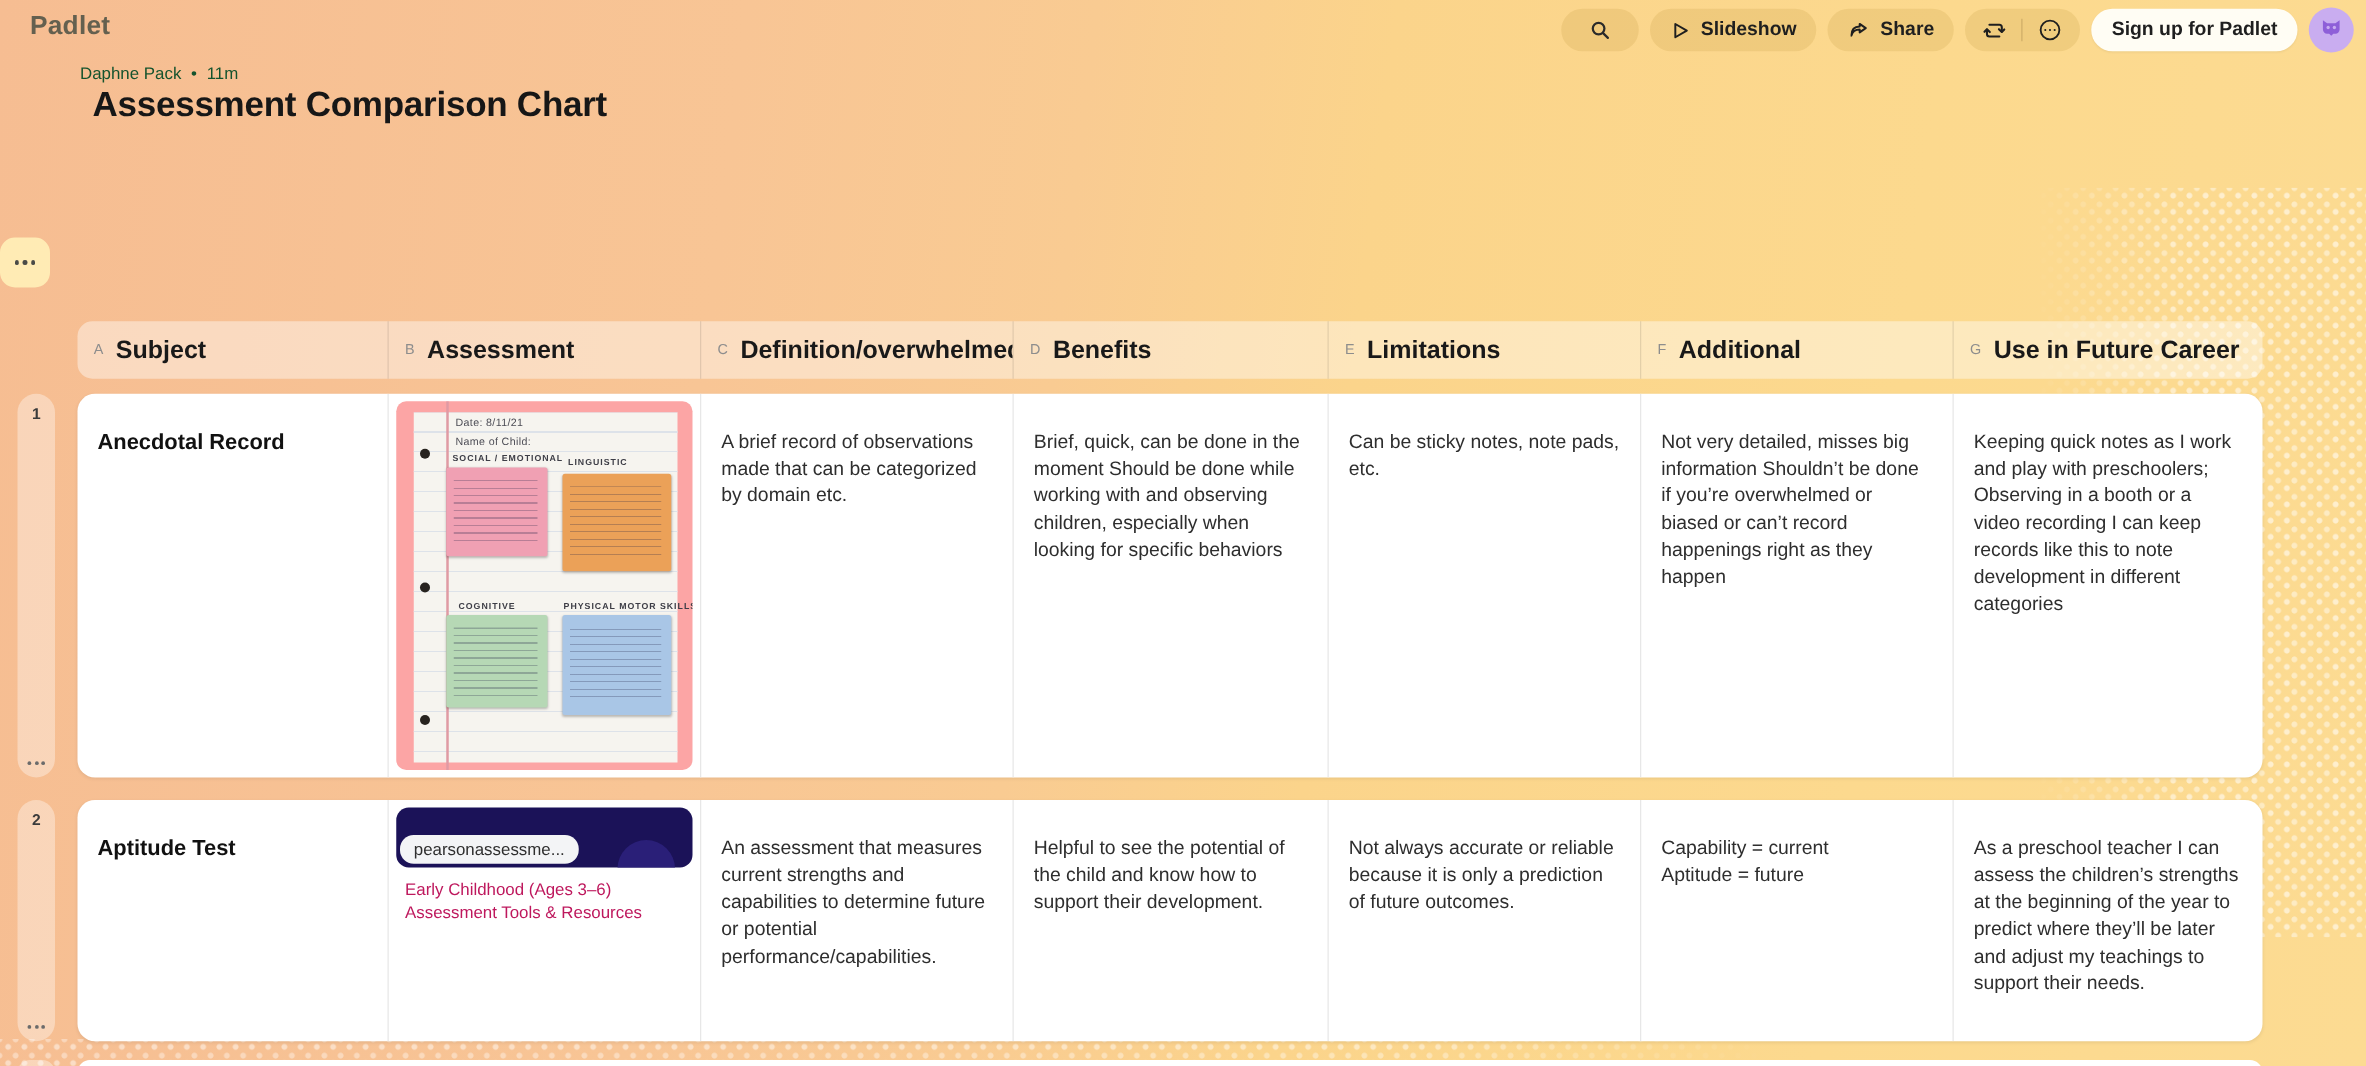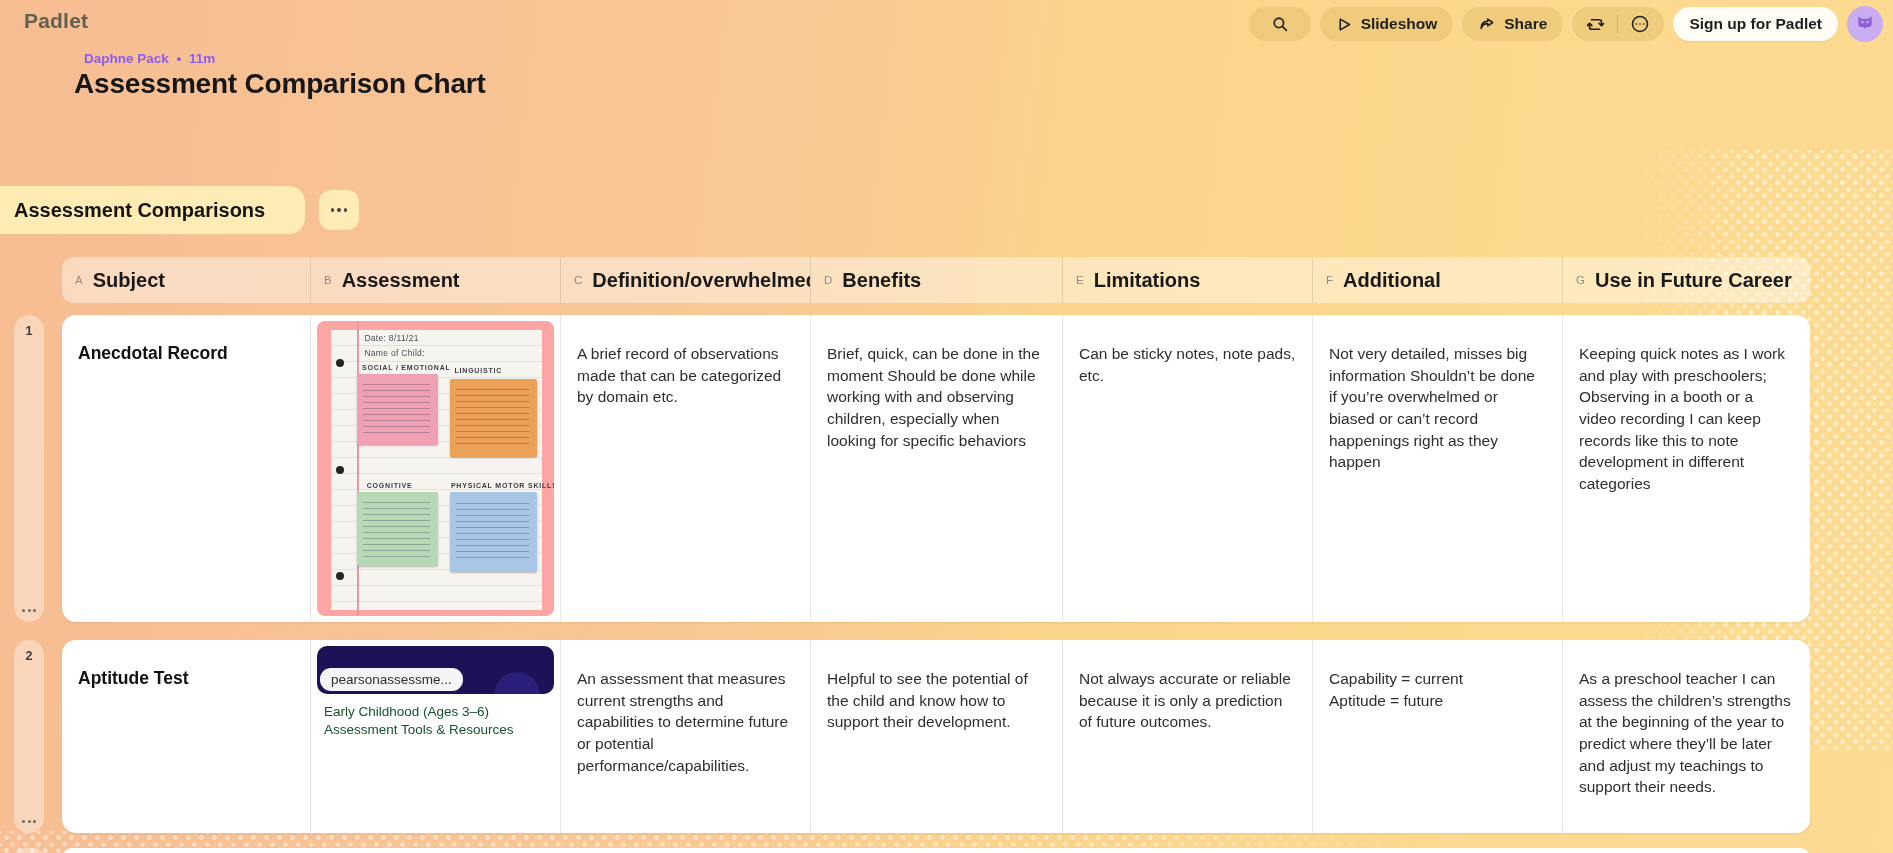--- a/index.html
+++ b/index.html
@@ -24,21 +24,21 @@
   .pill { display:flex; align-items:center; gap:8px; height:34px; border-radius:17px;
     background:rgba(173,124,30,0.14); padding:0 16px; font-size:15.5px; font-weight:700; color:#1f1f1f; cursor:pointer; }
   .pill svg { display:block; }
   .pill.icon-only { padding:0 22px; }
   .pill.duo { padding:0 14px; gap:12px; }
   .duo-divider { width:1px; height:18px; background:rgba(60,40,0,0.18); }
   .pill.signup { background:#fffdf4; box-shadow:0 1px 2px rgba(0,0,0,0.06); }
   .avatar { width:36px; height:36px; border-radius:50%; background:#c9adf0; display:flex; align-items:center; justify-content:center; cursor:pointer; }
 
   
-  .meta { position:absolute; left:84px; top:51px; font-size:13.5px; font-weight:700; color:#8b5cf6; }
+  .meta { position:absolute; left:64px; top:51px; font-size:13.5px; font-weight:400; color:#14532d; }
   .meta .dot-sep { margin:0 4px; }
   .board-title { position:absolute; left:74px; top:68px; font-size:28px; font-weight:700; color:#171717; letter-spacing:-.2px; }
 
   
   .section-row { position:absolute; left:0; top:186px; display:flex; align-items:flex-start; gap:14px; }
   .section-pill { background:rgba(255,239,183,0.92); border-radius:0 16px 16px 0; height:48px;
     display:flex; align-items:center; padding:0 40px 0 14px; font-size:20px; font-weight:700; color:#141414; cursor:pointer; }
   .section-menu { background:rgba(255,239,183,0.92); border-radius:12px; width:40px; height:40px; margin-top:4px;
     display:flex; align-items:center; justify-content:center; gap:3px; cursor:pointer; }
   .dot3 { width:3.5px; height:3.5px; border-radius:50%; background:#4a4a46; }
@@ -84,21 +84,21 @@
   .n-green { left:17%; top:58%; width:34%; height:25%; background:#b6d8b5; }
   .n-blue { left:56%; top:58%; width:37%; height:27%; background:#a9c6e6; }
 
   
   .linkprev { padding:2px; }
   .link-thumb { position:relative; height:48px; border-radius:10px; background:#1b1258; overflow:hidden; cursor:pointer; }
   .link-thumb::after { content:""; position:absolute; right:14px; top:26px; width:46px; height:46px; border-radius:50%;
     background:#2a1f78; }
   .link-pill { position:absolute; left:3px; bottom:3px; background:#f3f4f6; border-radius:11px; padding:4px 11px;
     font-size:13.5px; color:#2f2f2f; }
-  .link-caption { margin:9px 0 0 7px; font-size:13.5px; line-height:1.35; color:#14532d; }
+  .link-caption { margin:9px 0 0 7px; font-size:13.5px; line-height:1.35; color:#be185d; }
 
   
   .row3 { position:absolute; left:14px; top:848px; display:flex; }
   .row3 .g { width:30px; height:10px; border-radius:10px 10px 0 0; background:rgba(255,255,255,0.36); }
   .row3 .c { margin-left:18px; width:1748px; height:10px; border-radius:12px 12px 0 0; background:#fff; }
 </style>
 </head>
 <body>
 
 <div class="dots dots-right"></div>
@@ -164,23 +164,20 @@
 </div>
 
 <div class="meta">
   <span>Daphne Pack</span>
   <span class="dot-sep">•</span>
   <span>11m</span>
 </div>
 <div class="board-title">Assessment Comparison Chart</div>
 
 <div class="section-row">
-  <div class="section-pill">
-    <span>Assessment Comparisons</span>
-  </div>
   <div class="section-menu">
     <i class="dot3"></i>
       <i class="dot3"></i>
       <i class="dot3"></i>
   </div>
 </div>
 
 <div class="table-area">
 
   <div class="thead grid7">

